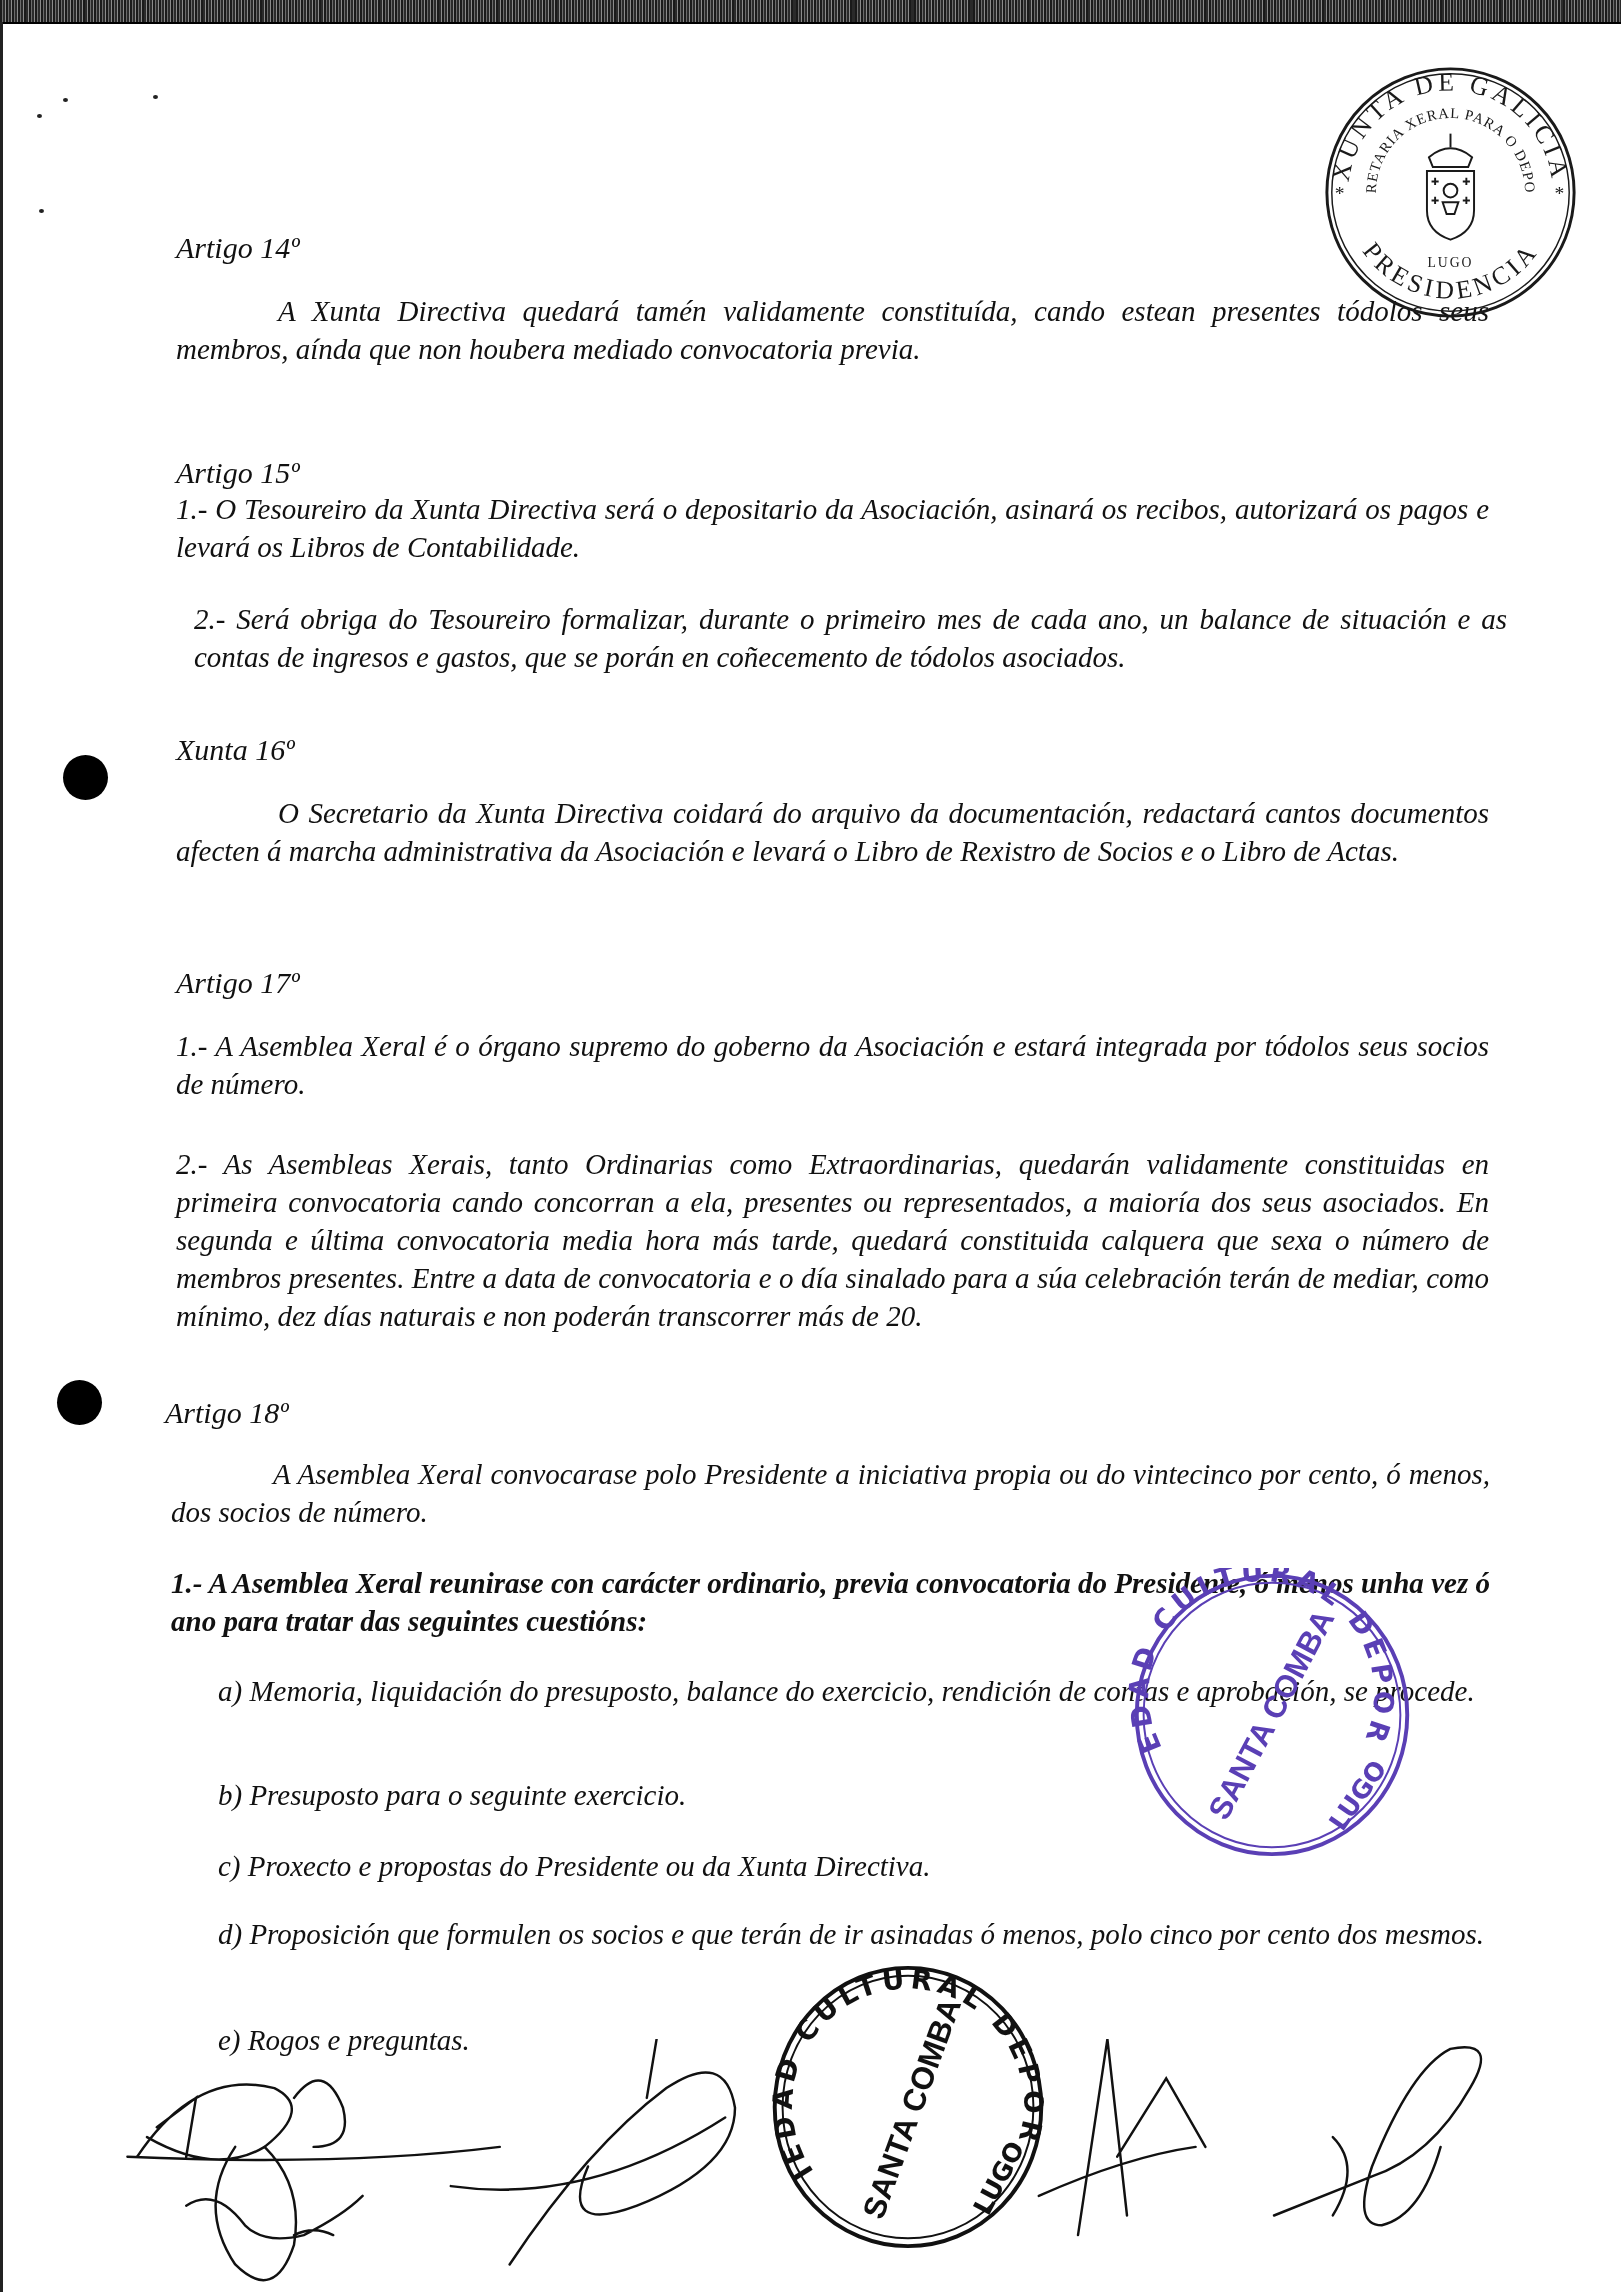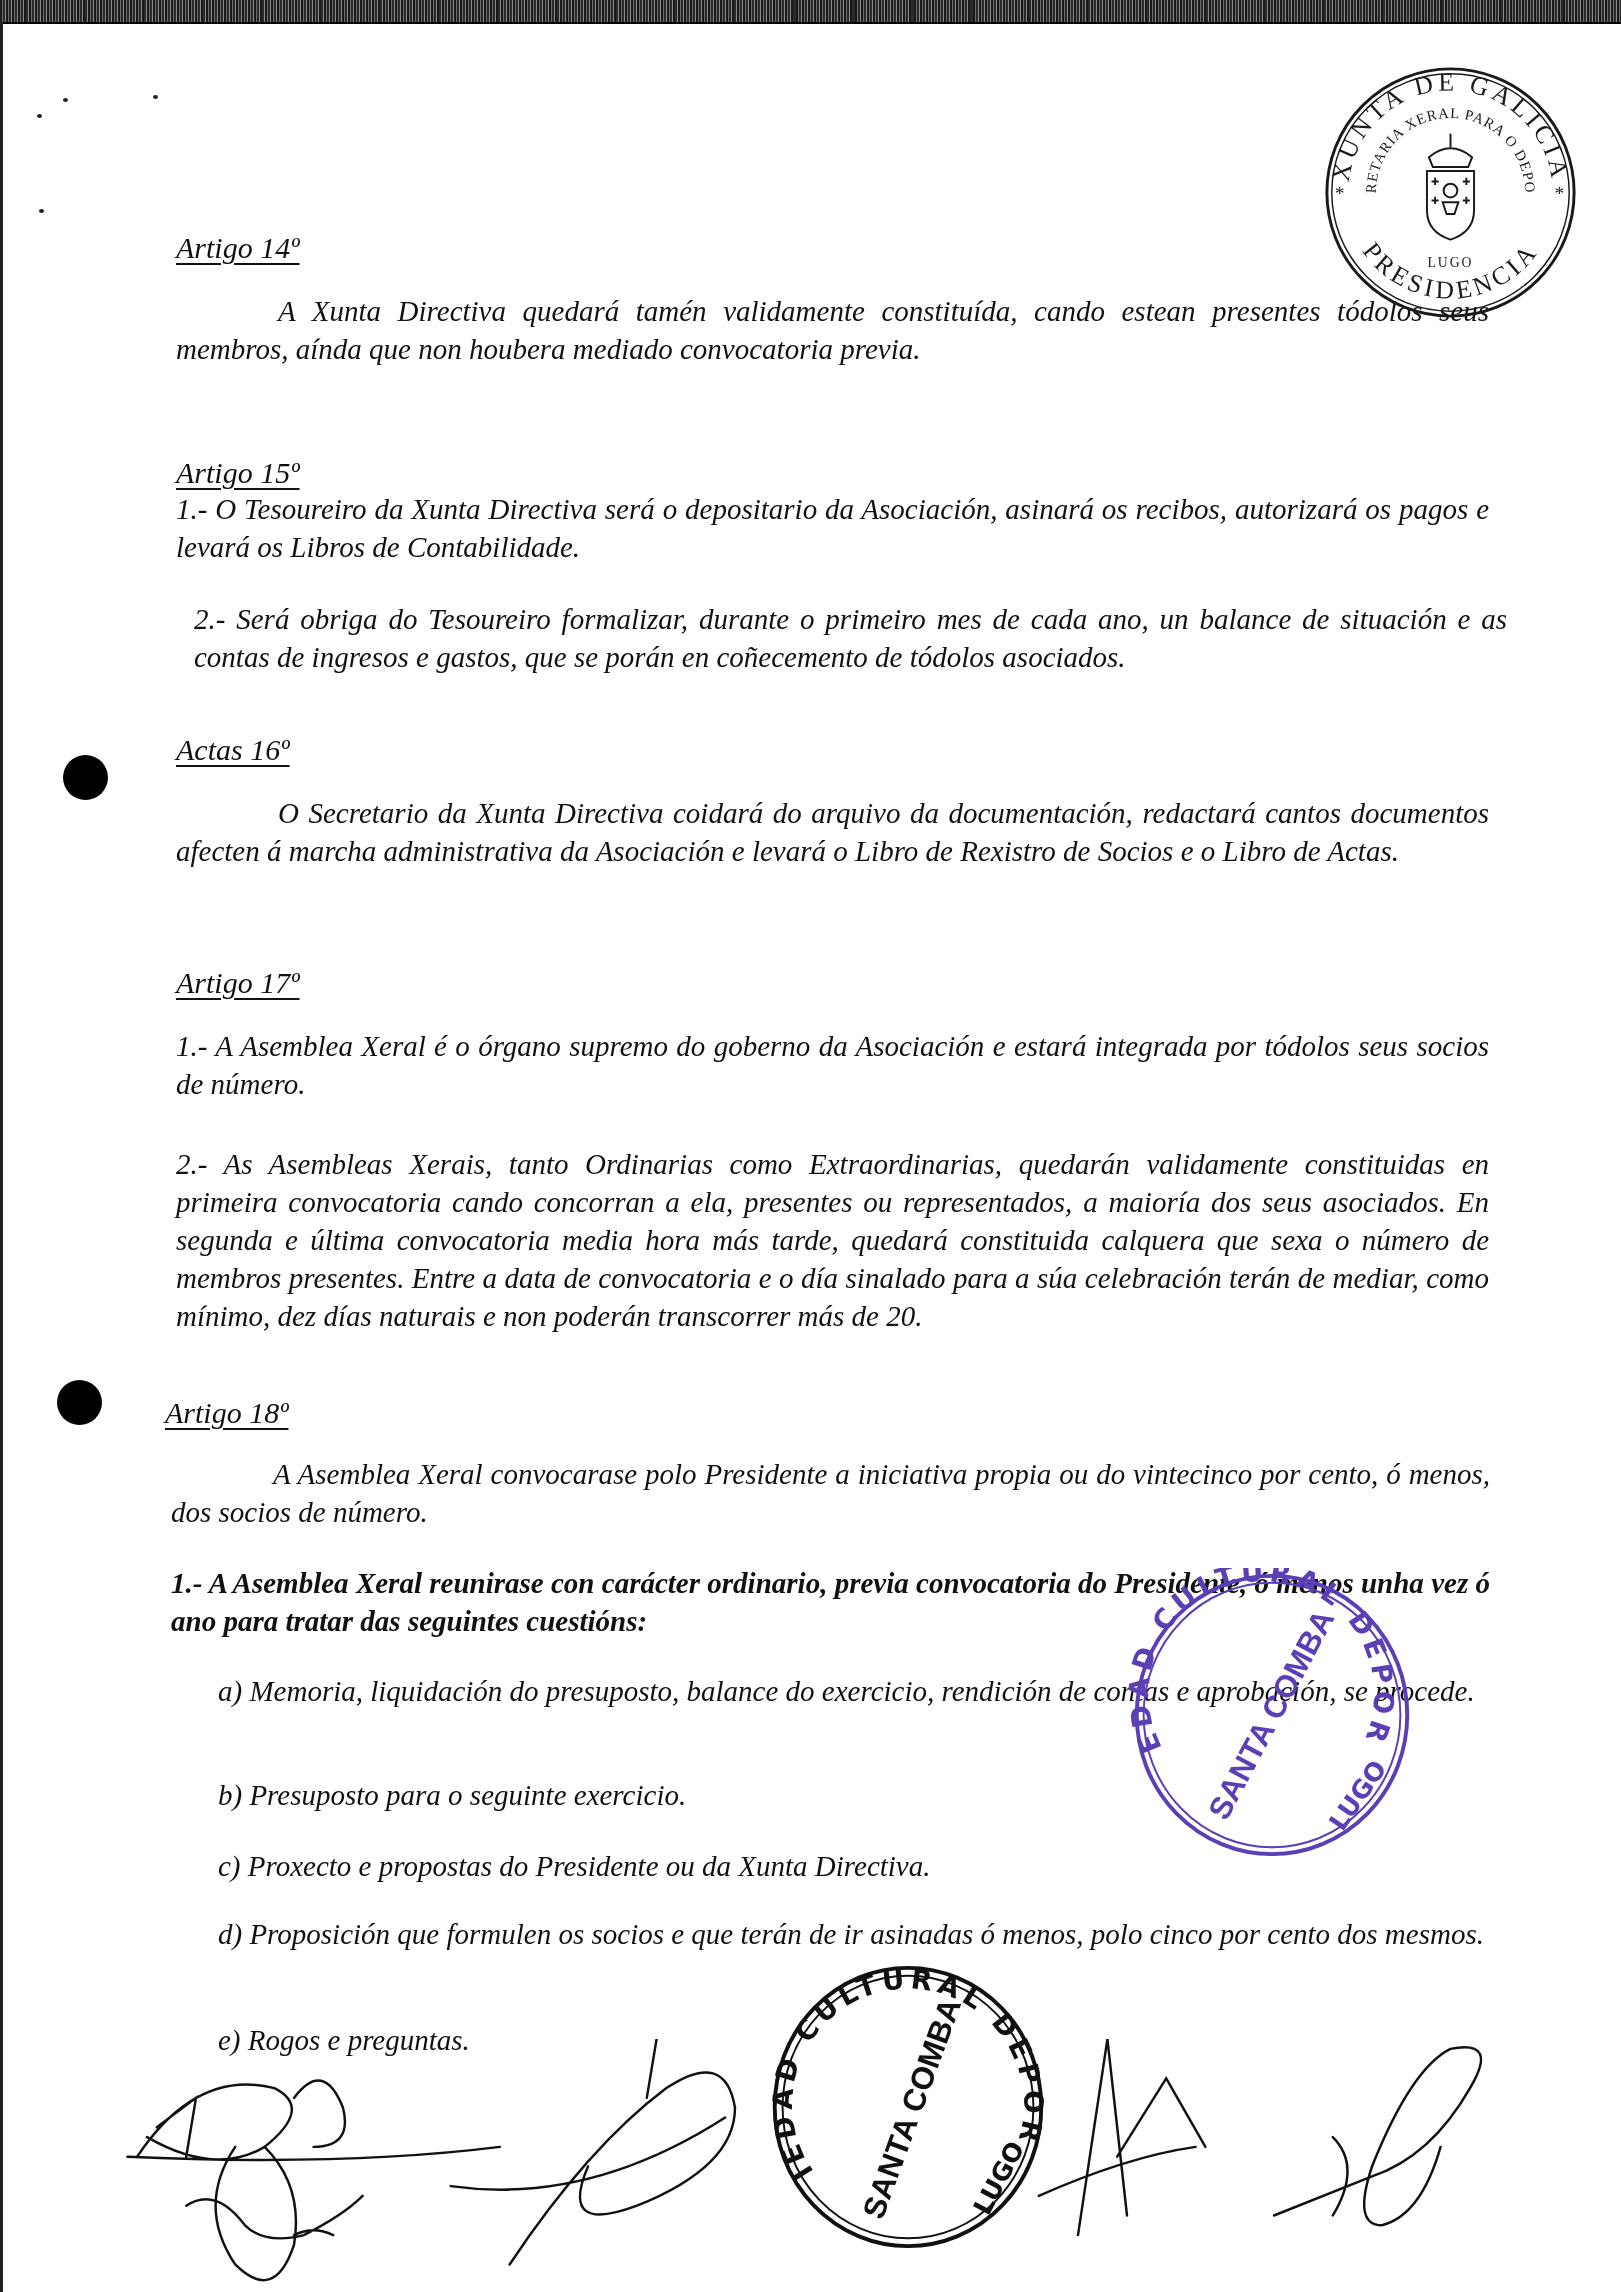--- a/index.html
+++ b/index.html
@@ -6,21 +6,21 @@
   body { width: 1621px; height: 2293px; position: relative; overflow: hidden;
          font-family: "Liberation Serif", "DejaVu Serif", serif; color: #111; }
   .scan-top { position: absolute; left: 0; top: 0; width: 1621px; height: 21.6px;
               background: repeating-linear-gradient(90deg, #1a1a1a 0 2px, #6a6a6a 2px 2.9px, #2a2a2a 2.9px 4.9px, #8a8a8a 4.9px 5.9px);
               border-bottom: 2px solid #000; }
   .scan-left { position: absolute; left: 0; top: 21.6px; width: 2.9px; height: 2271px; background: #222; }
   .speck { position: absolute; width: 4.9px; height: 3.9px; background: #222; border-radius: 50%; }
   .punch { position: absolute; width: 45px; height: 45px; border-radius: 50%; background: #000; }
 
   .doc { position: absolute; left: 0; top: 0; width: 1621px; }
-  .heading { position: absolute; font-style: italic; font-size: 30px; text-decoration: underline;
+  .heading { position: absolute; font-style: italic; font-size: 30px; 
              text-decoration-thickness: 2px; text-underline-offset: 4.9px; }
   .para { position: absolute; font-style: italic; font-size: 29px; line-height: 38px;
           text-align: justify; }
   .para.bold { font-weight: bold; }
   .indent { text-indent: 102px; }
   .hang { padding-left: 37px; text-indent: -37px; }
 
   .seal { position: absolute; }
   .sig { position: absolute; }
 </style>
@@ -38,21 +38,21 @@
 
 <div class="doc">
 
   <div class="heading" style="left:176px;top:231px;">Artigo 14º</div>
   <div class="para indent" style="left:176px;top:292px;width:1313px;">A Xunta Directiva quedará tamén validamente constituída, cando estean presentes tódolos seus membros, aínda que non houbera mediado convocatoria previa.</div>
 
   <div class="heading" style="left:176px;top:427px;margin-top:29px;">Artigo 15º</div>
   <div class="para" style="left:176px;top:490px;width:1313px;">1.- O Tesoureiro da Xunta Directiva será o depositario da Asociación, asinará os recibos, autorizará os pagos e levará os Libros de Contabilidade.</div>
   <div class="para" style="left:176px;top:600px;width:1313px;margin-left:18px;">2.- Será obriga do Tesoureiro formalizar, durante o primeiro mes de cada ano, un balance de situación e as contas de ingresos e gastos, que se porán en coñecemento de tódolos asociados.</div>
 
-  <div class="heading" style="left:176px;top:733px;">Actas 16º</div>
+  <div class="heading" style="left:176px;top:733px;">Xunta 16º</div>
   <div class="para indent" style="left:176px;top:794px;width:1313px;">O Secretario da Xunta Directiva coidará do arquivo da documentación, redactará cantos documentos afecten á marcha administrativa da Asociación e levará o Libro de Rexistro de Socios e o Libro de Actas.</div>
 
   <div class="heading" style="left:176px;top:966px;">Artigo 17º</div>
   <div class="para" style="left:176px;top:1027px;width:1313px;">1.- A Asemblea Xeral é o órgano supremo do goberno da Asociación e estará integrada por tódolos seus socios de número.</div>
   <div class="para" style="left:176px;top:1145px;width:1313px;">2.- As Asembleas Xerais, tanto Ordinarias como Extraordinarias, quedarán validamente constituidas en primeira convocatoria cando concorran a ela, presentes ou representados, a maioría dos seus asociados. En segunda e última convocatoria media hora más tarde, quedará constituida calquera que sexa o número de membros presentes. Entre a data de convocatoria e o día sinalado para a súa celebración terán de mediar, como mínimo, dez días naturais e non poderán transcorrer más de 20.</div>
 
   <div class="heading" style="left:165px;top:1396px;">Artigo 18º</div>
   <div class="para indent" style="left:171px;top:1455px;width:1319px;">A Asemblea Xeral convocarase polo Presidente a iniciativa propia ou do vintecinco por cento, ó menos, dos socios de número.</div>
   <div class="para bold" style="left:171px;top:1564px;width:1319px;">1.- A Asemblea Xeral reunirase con carácter ordinario, previa convocatoria do Presidente, ó menos unha vez ó ano para tratar das seguintes cuestións:</div>
 

